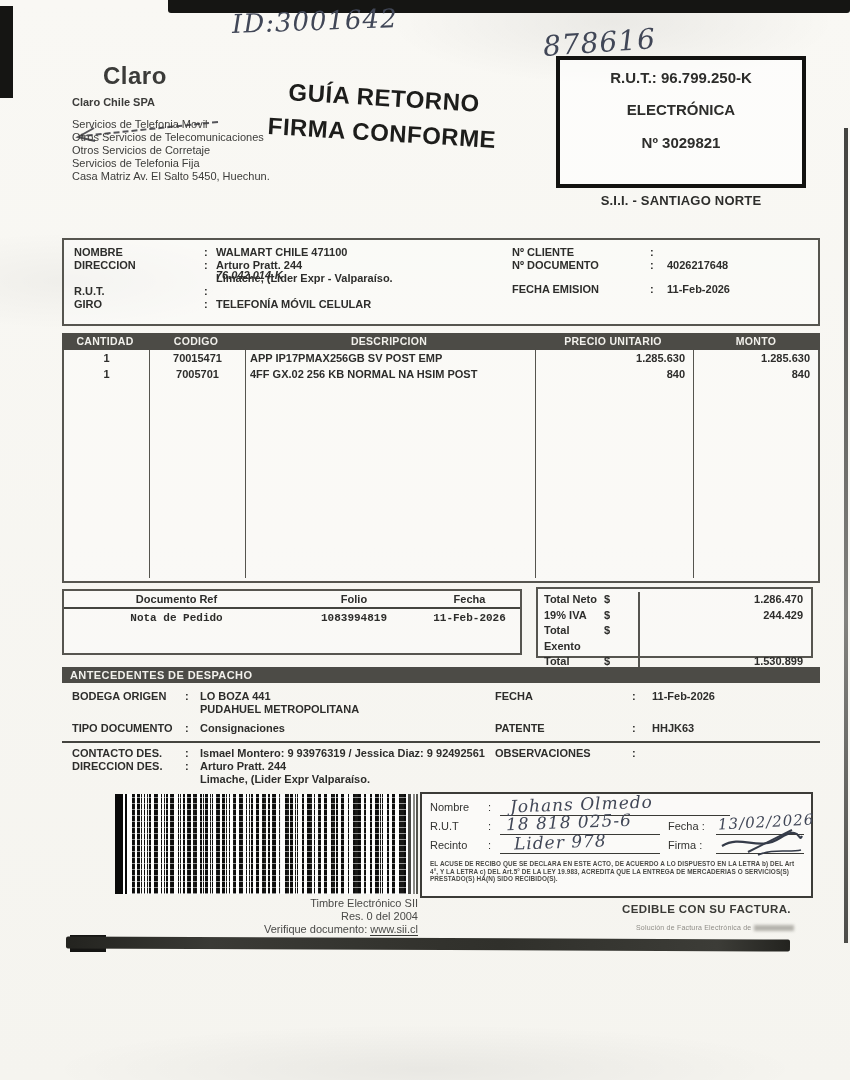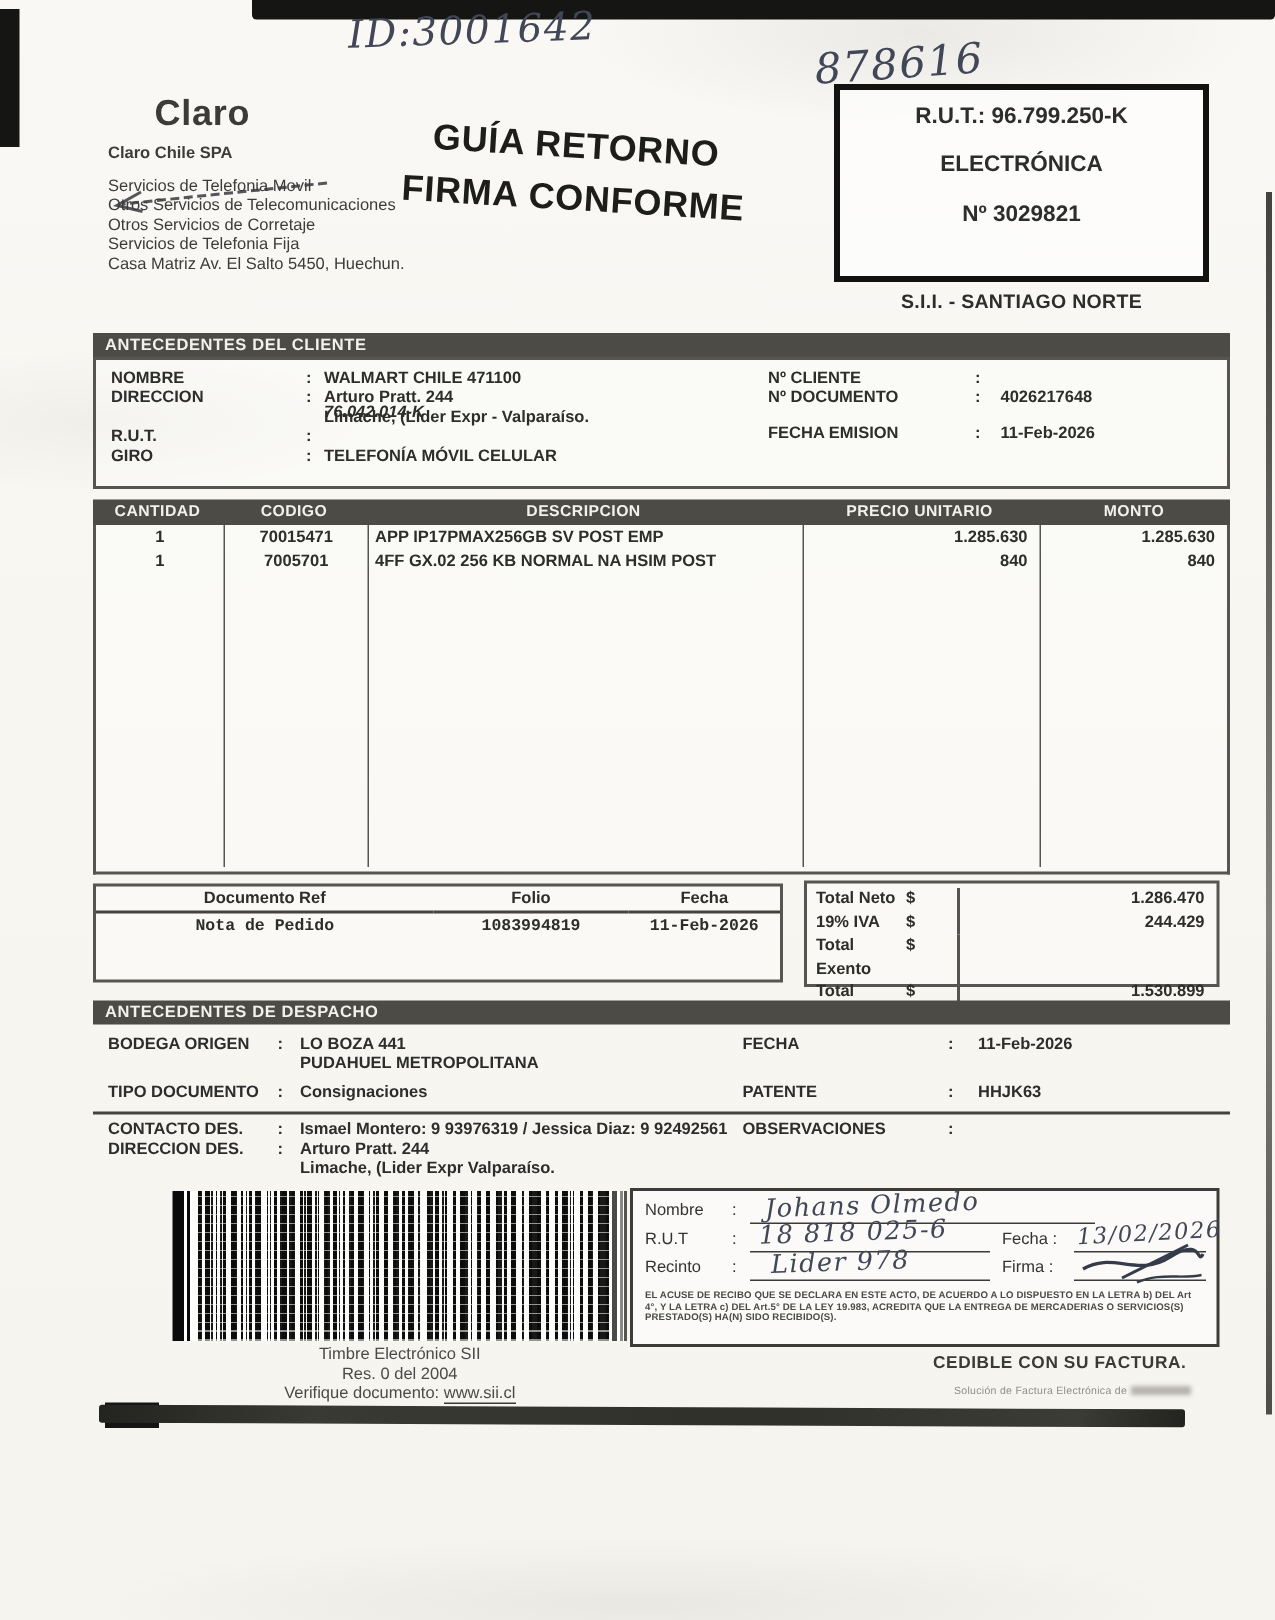--- a/index.html
+++ b/index.html
@@ -59,21 +59,21 @@
     background-image:
       repeating-linear-gradient(90deg, rgba(255,255,255,.95) 0 1px, transparent 1px 33px),
       repeating-linear-gradient(0deg, rgba(255,255,255,.55) 0 1px, transparent 1px 6px),
       repeating-linear-gradient(90deg, #0c0c0c 0 2px, transparent 2px 5px, #0c0c0c 5px 8px, transparent 8px 12px, #0c0c0c 12px 13px, transparent 13px 17px),
       repeating-linear-gradient(90deg, transparent 0 3px, #181816 3px 4px, transparent 4px 9px, #181816 9px 13px, transparent 13px 19px, #181816 19px 20px, transparent 20px 23px);
   }
   .barcode::before{content:"";position:absolute;left:0;top:0;bottom:0;width:14px;
     background:linear-gradient(90deg,#0a0a0a 0 8px,#fff 8px 10px,#0a0a0a 10px 12px,#fff 12px 14px);}
   .barcode::after{content:"";position:absolute;right:0;top:0;bottom:0;width:12px;
     background:linear-gradient(90deg,#fff 0 2px,#4a4a46 2px 5px,#fff 5px 7px,#8a8a85 7px 9px,#fff 9px 10px,#55554f 10px 12px);}
-  .timbre{font-size:11px;color:#4a4a48;text-align:center;line-height:13px;}
+  .timbre{font-size:11px;color:#4a4a48;text-align:right;line-height:13px;}
   
   .receipt{border:2px solid #3c3c38;box-sizing:border-box;background:rgba(255,255,255,.5);}
   .rc-lbl{font-size:11px;color:#333331;font-weight:normal;}
   .uline{border-bottom:1.5px solid #3a3a36;}
   .legal{font-size:6.4px;line-height:7.6px;color:#4a4a46;font-weight:bold;letter-spacing:.1px;}
   .cedible{font-size:11.5px;font-weight:bold;letter-spacing:.4px;color:#3a3a36;}
   .provider{font-size:7px;color:#8f8d87;letter-spacing:.2px;}
   .blur-bit{display:inline-block;width:40px;height:6px;background:#b5b3ac;filter:blur(1.5px);vertical-align:middle;}
   
   .logo{font-size:24px;font-weight:bold;color:#3b3b39;letter-spacing:.5px;position:relative;}
@@ -117,21 +117,20 @@
 
   <div class="abs rutbox" style="left:556px;top:56px;width:250px;height:132px;">
     <div class="rut">R.U.T.: 96.799.250-K</div>
     <div class="doctype">
       <div>ELECTRÓNICA</div>
     </div>
     <div class="num">Nº 3029821</div>
   </div>
   <div class="abs sii" style="left:556px;top:193px;width:250px;text-align:center;">S.I.I. - SANTIAGO NORTE</div>
 
-  <div class="abs bar-header" style="left:62px;top:222px;width:758px;height:16px;">ANTECEDENTES DEL CLIENTE</div>
   <div class="abs outline" style="left:62px;top:238px;width:758px;height:88px;background:rgba(255,255,255,.35);">
     <div class="row" style="left:10px;top:6px;">NOMBRE</div>
     <div class="row" style="left:140px;top:6px;">:</div>
     <div class="row val" style="left:152px;top:6px;">WALMART CHILE 471100</div>
     <div class="row" style="left:10px;top:19px;">DIRECCION</div>
     <div class="row" style="left:140px;top:19px;">:</div>
     <div class="row val" style="left:152px;top:19px;">Arturo Pratt. 244</div>
     <div class="row val" style="left:152px;top:32px;">Limache, (Lider Expr -  Valparaíso.</div>
     <div class="row" style="left:10px;top:45px;">R.U.T.</div>
     <div class="row" style="left:140px;top:45px;">:</div>

